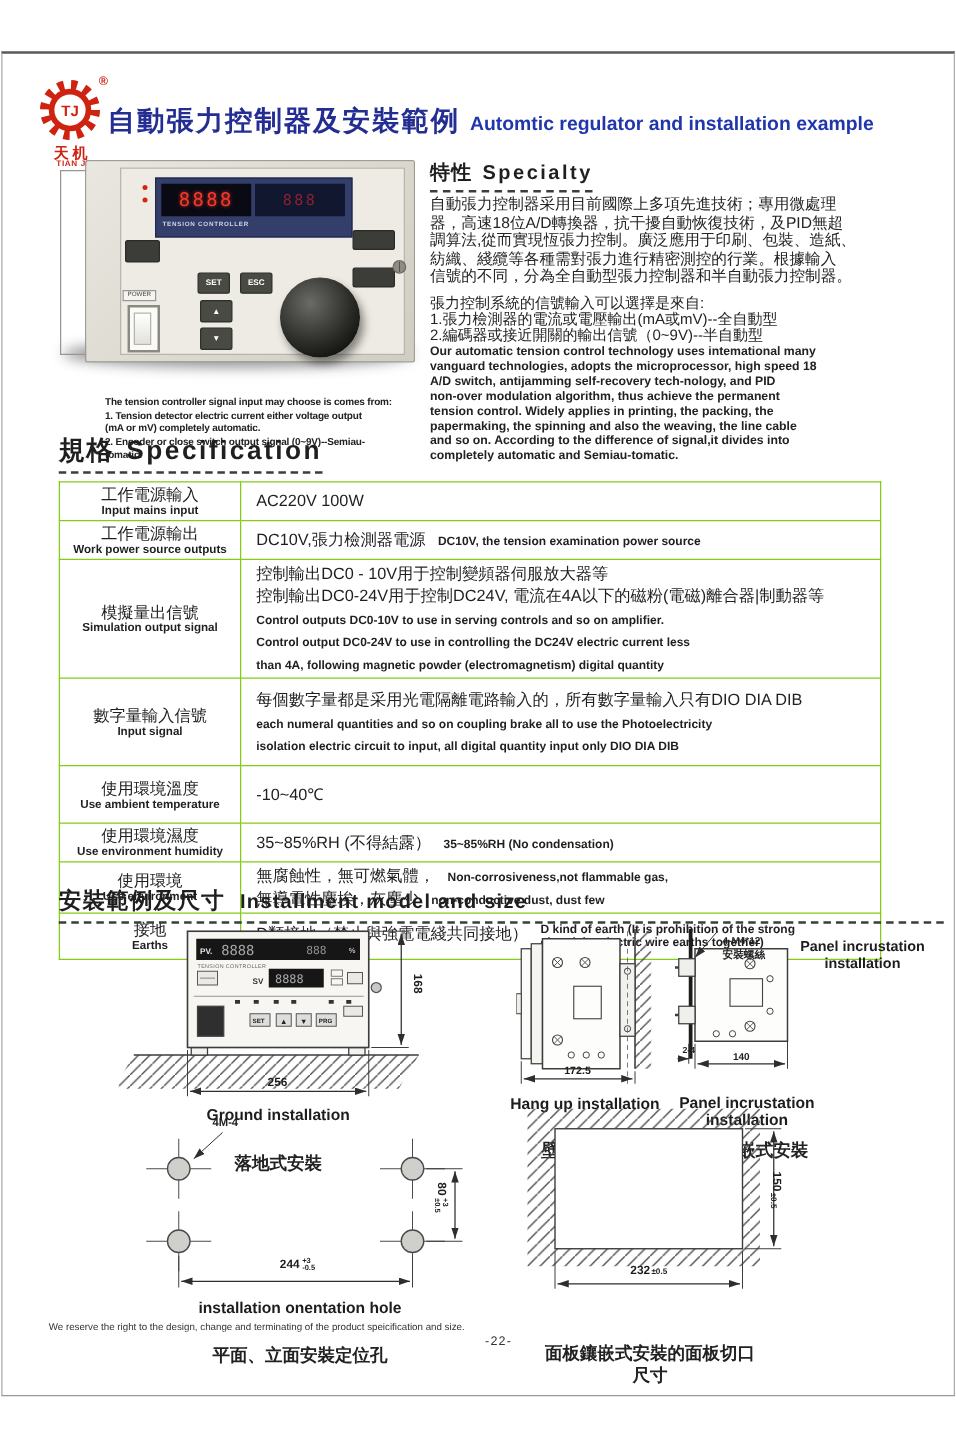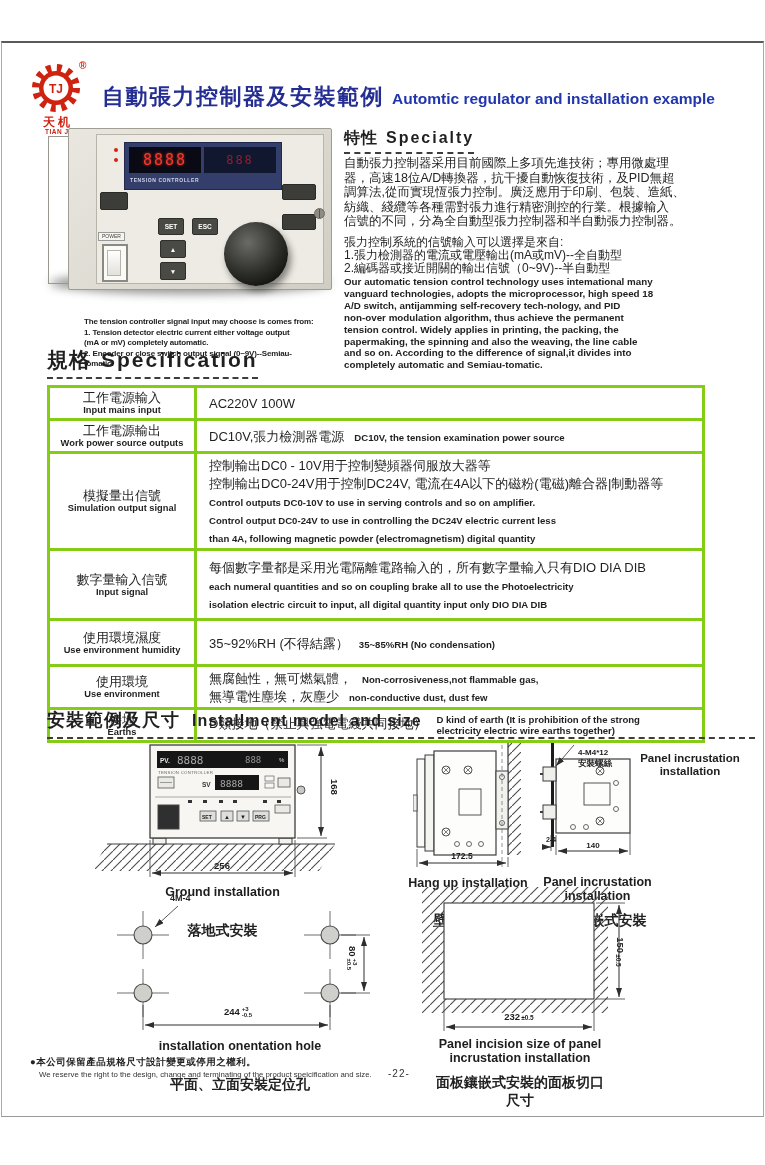--- a/index.html
+++ b/index.html
@@ -5,21 +5,21 @@
   html,body{margin:0;padding:0;background:#fff;}
   body{width:765px;height:1165px;position:relative;font-family:"Liberation Sans",sans-serif;color:#1f1f1f;overflow:hidden;}
   .abs{position:absolute;}
   .page-border{position:absolute;left:1px;top:41px;width:761px;height:1073px;border-top:2px solid #5a5a5a;border-left:1px solid #aaa;border-right:1px solid #aaa;border-bottom:1px solid #999;}
   
   .logo{left:30px;top:62px;width:64px;height:78px;}
   .logo .reg{position:absolute;left:49px;top:-2px;font-size:10px;color:#cf2312;font-weight:bold;}
   .logo .cn{position:absolute;left:2px;top:52px;width:52px;text-align:center;font-size:12px;font-weight:bold;color:#cf2312;letter-spacing:3px;font-family:Liberation Serif, serif;}
   .logo .en{position:absolute;left:2px;top:66px;width:52px;text-align:center;font-size:6.5px;font-weight:bold;color:#cf2312;letter-spacing:.5px;}
   .titles{left:86px;top:82px;display:flex;align-items:baseline;white-space:nowrap;}
-  .title-cn{font-size:22px;font-weight:bold;color:#232d92;letter-spacing:1.5px;margin-left:16px;}
+  .title-cn{font-size:22px;font-weight:bold;color:#232d92;letter-spacing:1.5px;}
   .title-en{font-size:15.5px;font-weight:600;color:#2136ad;margin-left:8px;}
   
   .photo{left:42px;top:126px;width:296px;height:172px;}
   .ph-shadow{position:absolute;left:8px;top:146px;width:280px;height:22px;background:rgba(20,20,20,.45);border-radius:50%;filter:blur(5px);}
   .ph-flange{position:absolute;left:6px;top:10px;width:26px;height:146px;background:repeating-linear-gradient(180deg,#c6c3ba 0 6px,#aeab a2 6px,#b2afa6 6px 8px);border:1px solid #9a978e;}
   .ph-body{position:absolute;left:26px;top:2px;width:262px;height:160px;background:linear-gradient(135deg,#e9e7df,#d0cdc4);border:1px solid #a09d94;border-radius:2px;}
   .ph-panel{position:absolute;left:54px;top:8px;width:226px;height:148px;background:#edebe3;border:1px solid #b8b5ab;}
   .ph-display{position:absolute;left:82px;top:16px;width:156px;height:46px;background:#343e6b;border:1px solid #22294d;}
   .ph-seg1{position:absolute;left:4px;top:4px;width:72px;height:26px;background:#0a0a14;color:#f5392a;font-family:"DejaVu Sans Mono",monospace;font-size:15px;line-height:26px;text-align:center;letter-spacing:2px;text-shadow:0 0 3px rgba(255,60,40,.8);}
   .ph-seg2{position:absolute;left:79px;top:4px;width:72px;height:26px;background:#10172e;color:#8f2030;font-family:"DejaVu Sans Mono",monospace;font-size:12px;line-height:26px;text-align:center;letter-spacing:2px;}
@@ -39,21 +39,21 @@
   .spec-heading .hcn{font-size:21px;font-weight:bold;letter-spacing:1px;}
   .spec-heading .hen{font-size:21px;font-weight:bold;margin-left:10px;letter-spacing:2px;}
   .specialty-heading{left:344px;top:128px;}
   .specialty-heading .hcn{font-size:16px;font-weight:bold;letter-spacing:1px;}
   .specialty-heading .hen{font-size:16px;font-weight:bold;margin-left:8px;letter-spacing:2px;}
   .para-cn{left:344px;top:156px;width:408px;font-size:12.5px;line-height:14.6px;white-space:pre-line;color:#242424;}
   .signal-cn{left:344px;top:236px;width:408px;font-size:12px;line-height:13px;white-space:pre-line;color:#242424;}
   .para-en{left:344px;top:276px;width:410px;font-size:9.8px;font-weight:bold;line-height:11.9px;white-space:pre-line;color:#222;}
   
   .spec{position:absolute;left:47px;top:385px;width:658px;border-collapse:collapse;border:1.5px solid #2f2f2f;table-layout:fixed;}
-  .spec td{border:3px solid #84cc16;}
+  .spec td{border:1px solid #84cc16;}
   .spec td.spec-th{width:140px;text-align:center;vertical-align:middle;padding:2px 2px;}
   .th-cn{font-size:13px;line-height:15px;}
   .th-en{font-size:9.3px;line-height:11px;font-weight:bold;}
   .spec td.spec-td{padding:2px 12px;vertical-align:middle;}
   .v-cn{font-size:13px;line-height:15.5px;margin-top:44px;}
   .v-en{font-size:9.6px;line-height:11.5px;font-weight:bold;}
   .v-cn + .v-en{margin-left:10px;}
   .spec tr:nth-child(1){height:30px;} .spec tr:nth-child(2){height:30px;} .spec tr:nth-child(3){height:30px;}
   .spec tr:nth-child(4){height:70px;} .spec tr:nth-child(5){height:46px;} .spec tr:nth-child(6){height:28px;}
   .spec tr:nth-child(7){height:30px;} .spec tr:nth-child(8){height:37px;} .spec tr:nth-child(9){height:33px;}
@@ -177,24 +177,31 @@
         </tr>
         <tr>
           <td class="spec-th">
             <div class="th-cn">數字量輸入信號</div>
             <div class="th-en">Input signal</div>
           </td>
           <td class="spec-td"><span class="v-cn">每個數字量都是采用光電隔離電路輸入的，所有數字量輸入只有DIO DIA DIB</span><br><span class="v-en">each numeral quantities and so on coupling brake all to use the Photoelectricity</span><br><span class="v-en">isolation electric circuit to input, all digital quantity input only DIO DIA DIB</span></td>
         </tr>
         <tr>
           <td class="spec-th">
+            <div class="th-cn">使用環境溫度</div>
+            <div class="th-en">Use ambient temperature</div>
+          </td>
+          <td class="spec-td"><span class="v-cn">-10~40℃</span></td>
+        </tr>
+        <tr>
+          <td class="spec-th">
             <div class="th-cn">使用環境濕度</div>
             <div class="th-en">Use environment humidity</div>
           </td>
-          <td class="spec-td"><span class="v-cn">35~92%RH (不得結露）</span><span class="v-en">35~85%RH (No condensation)</span></td>
+          <td class="spec-td"><span class="v-cn">35~85%RH (不得結露）</span><span class="v-en">35~85%RH (No condensation)</span></td>
         </tr>
         <tr>
           <td class="spec-th">
             <div class="th-cn">使用環境</div>
             <div class="th-en">Use environment</div>
           </td>
           <td class="spec-td"><span class="v-cn">無腐蝕性，無可燃氣體，</span><span class="v-en">Non-corrosiveness,not flammable gas,</span><br><span class="v-cn">無導電性塵埃，灰塵少</span><span class="v-en">non-conductive dust, dust few</span></td>
         </tr>
         <tr>
           <td class="spec-th">
@@ -416,22 +423,19 @@
     </svg>
     <div class="dim" style="left:459px;top:271px;width:120px;justify-content:center;align-items:center;">
       <span>232</span>
       <span class="tol-s">±0.5</span>
     </div>
     <div class="dim rot90" style="left:598px;top:206px;width:44px;height:12px;justify-content:center;">
       <span>150</span>
       <span class="tol-s">±0.5</span>
     </div>
     <div class="cap-cn" style="left:430px;top:286px;width:180px;">面板鑲嵌式安裝的面板切口尺寸</div>
-    <div class="cap-en" style="left:430px;top:297px;width:180px;">Panel incision size of panel
-incrustation installation</div>
   </div>
 
   <div class="abs footer-note">
-    <div class="fn-cn"><span>●</span><span>本公司保留產品規格尺寸設計變更或停用之權利。</span></div>
     <div class="fn-en">We reserve the right to the design, change and terminating of the product speicification and size.</div>
   </div>
   <div class="abs page-num">-22-</div>
 </div>
 
 </body></html>

